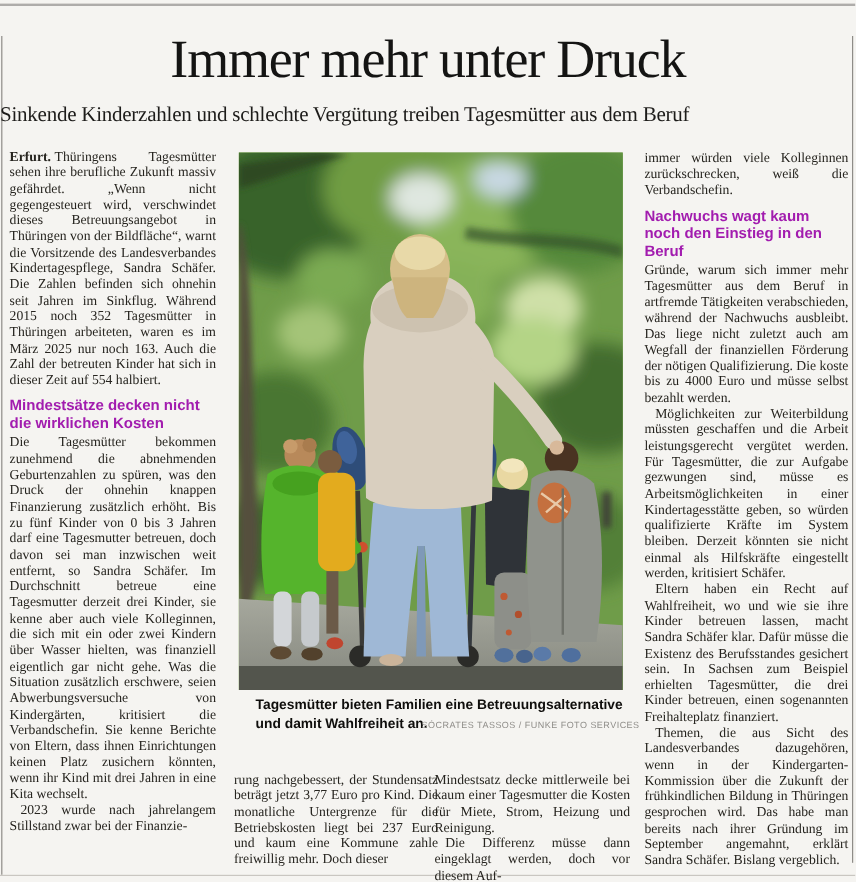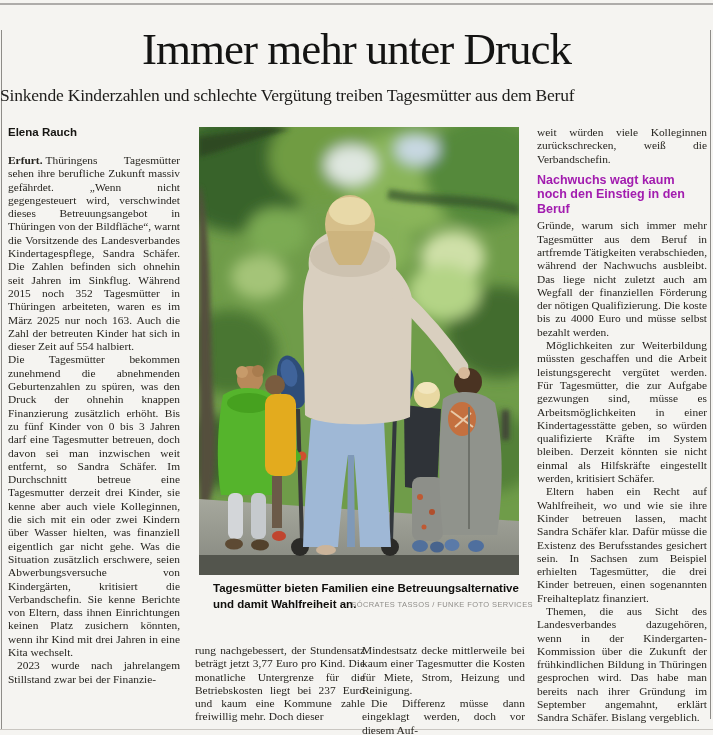--- a/index.html
+++ b/index.html
@@ -75,22 +75,22 @@
 
   <div class="rule-top"></div>
   <div class="rule-left"></div>
   <div class="rule-right"></div>
   <div class="rule-bottom"></div>
 
   <h1 class="headline">Immer mehr unter Druck</h1>
   <h2 class="subheadline">Sinkende Kinderzahlen und schlechte Vergütung treiben Tagesmütter aus dem Beruf</h2>
 
   <div class="col col-1">
-    <p class="byline">Elena Rauch</p>
     <p class="bp"><span class="lead">Erfurt.</span><span>Thüringens Tagesmütter sehen ihre berufliche Zukunft massiv gefährdet. „Wenn nicht gegengesteuert wird, verschwindet dieses Betreuungsangebot in Thüringen von der Bildfläche“, warnt die Vorsitzende des Landesverbandes Kindertagespflege, Sandra Schäfer. Die Zahlen befinden sich ohnehin seit Jahren im Sinkflug. Während 2015 noch 352 Tagesmütter in Thüringen arbeiteten, waren es im März 2025 nur noch 163. Auch die Zahl der betreuten Kinder hat sich in dieser Zeit auf 554 halbiert.</span></p>
+    <h3 class="colhead">Mindestsätze decken nicht die wirklichen Kosten</h3>
     <p class="bp">Die Tagesmütter bekommen zunehmend die abnehmenden Geburtenzahlen zu spüren, was den Druck der ohnehin knappen Finanzierung zusätzlich erhöht. Bis zu fünf Kinder von 0 bis 3 Jahren darf eine Tagesmutter betreuen, doch davon sei man inzwischen weit entfernt, so Sandra Schäfer. Im Durchschnitt betreue eine Tagesmutter derzeit drei Kinder, sie kenne aber auch viele Kolleginnen, die sich mit ein oder zwei Kindern über Wasser hielten, was finanziell eigentlich gar nicht gehe. Was die Situation zusätzlich erschwere, seien Abwerbungsversuche von Kindergärten, kritisiert die Verbandschefin. Sie kenne Berichte von Eltern, dass ihnen Einrichtungen keinen Platz zusichern könnten, wenn ihr Kind mit drei Jahren in eine Kita wechselt.</p>
     <p class="bp indent">2023 wurde nach jahrelangem Stillstand zwar bei der Finanzie-</p>
   </div>
 
   <figure class="photo" aria-label="Tagesmutter von hinten mit Kinderwagen und vier Kindern auf einem Weg im Grünen">
     <svg viewBox="0 0 320 448" preserveAspectRatio="none">
       <defs>
         <filter id="blurBg" x="-20%" y="-20%" width="140%" height="140%">
             <feGaussianBlur stdDeviation="7"></feGaussianBlur>
           </filter>
@@ -197,21 +197,21 @@
   <div class="col col-2">
     <p class="bp">rung nachgebessert, der Stundensatz beträgt jetzt 3,77 Euro pro Kind. Die monatliche Untergrenze für die Betriebskosten liegt bei 237 Euro und kaum eine Kommune zahle freiwillig mehr. Doch dieser</p>
   </div>
 
   <div class="col col-3">
     <p class="bp">Mindestsatz decke mittlerweile bei kaum einer Tagesmutter die Kosten für Miete, Strom, Heizung und Reinigung.</p>
     <p class="bp indent">Die Differenz müsse dann eingeklagt werden, doch vor diesem Auf-</p>
   </div>
 
   <div class="col col-4">
-    <p class="bp">weit würden viele Kolleginnen zurückschrecken, weiß die Verbandschefin.</p>
+    <p class="bp">immer würden viele Kolleginnen zurückschrecken, weiß die Verbandschefin.</p>
     <h3 class="colhead">Nachwuchs wagt kaum noch den Einstieg in den Beruf</h3>
     <p class="bp">Gründe, warum sich immer mehr Tagesmütter aus dem Beruf in artfremde Tätigkeiten verabschieden, während der Nachwuchs ausbleibt. Das liege nicht zuletzt auch am Wegfall der finanziellen Förderung der nötigen Qualifizierung. Die koste bis zu 4000 Euro und müsse selbst bezahlt werden.</p>
     <p class="bp indent">Möglichkeiten zur Weiterbildung müssten geschaffen und die Arbeit leistungsgerecht vergütet werden. Für Tagesmütter, die zur Aufgabe gezwungen sind, müsse es Arbeitsmöglichkeiten in einer Kindertagesstätte geben, so würden qualifizierte Kräfte im System bleiben. Derzeit könnten sie nicht einmal als Hilfskräfte eingestellt werden, kritisiert Schäfer.</p>
     <p class="bp indent">Eltern haben ein Recht auf Wahlfreiheit, wo und wie sie ihre Kinder betreuen lassen, macht Sandra Schäfer klar. Dafür müsse die Existenz des Berufsstandes gesichert sein. In Sachsen zum Beispiel erhielten Tagesmütter, die drei Kinder betreuen, einen sogenannten Freihalteplatz finanziert.</p>
     <p class="bp indent">Themen, die aus Sicht des Landesverbandes dazugehören, wenn in der Kindergarten-Kommission über die Zukunft der frühkindlichen Bildung in Thüringen gesprochen wird. Das habe man bereits nach ihrer Gründung im September angemahnt, erklärt Sandra Schäfer. Bislang vergeblich.</p>
   </div>
 
 </div>
 
 </body></html>

